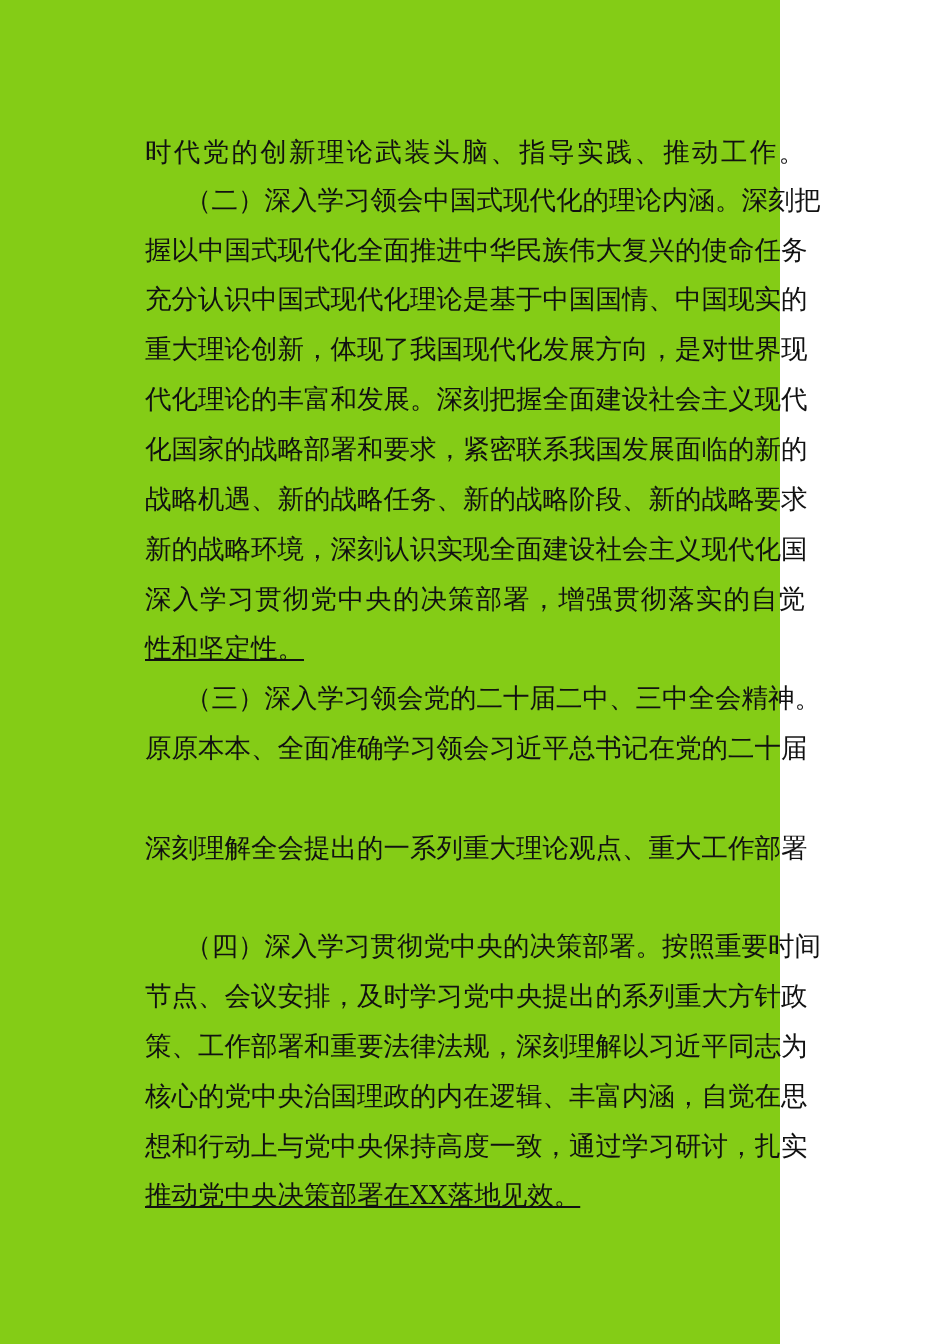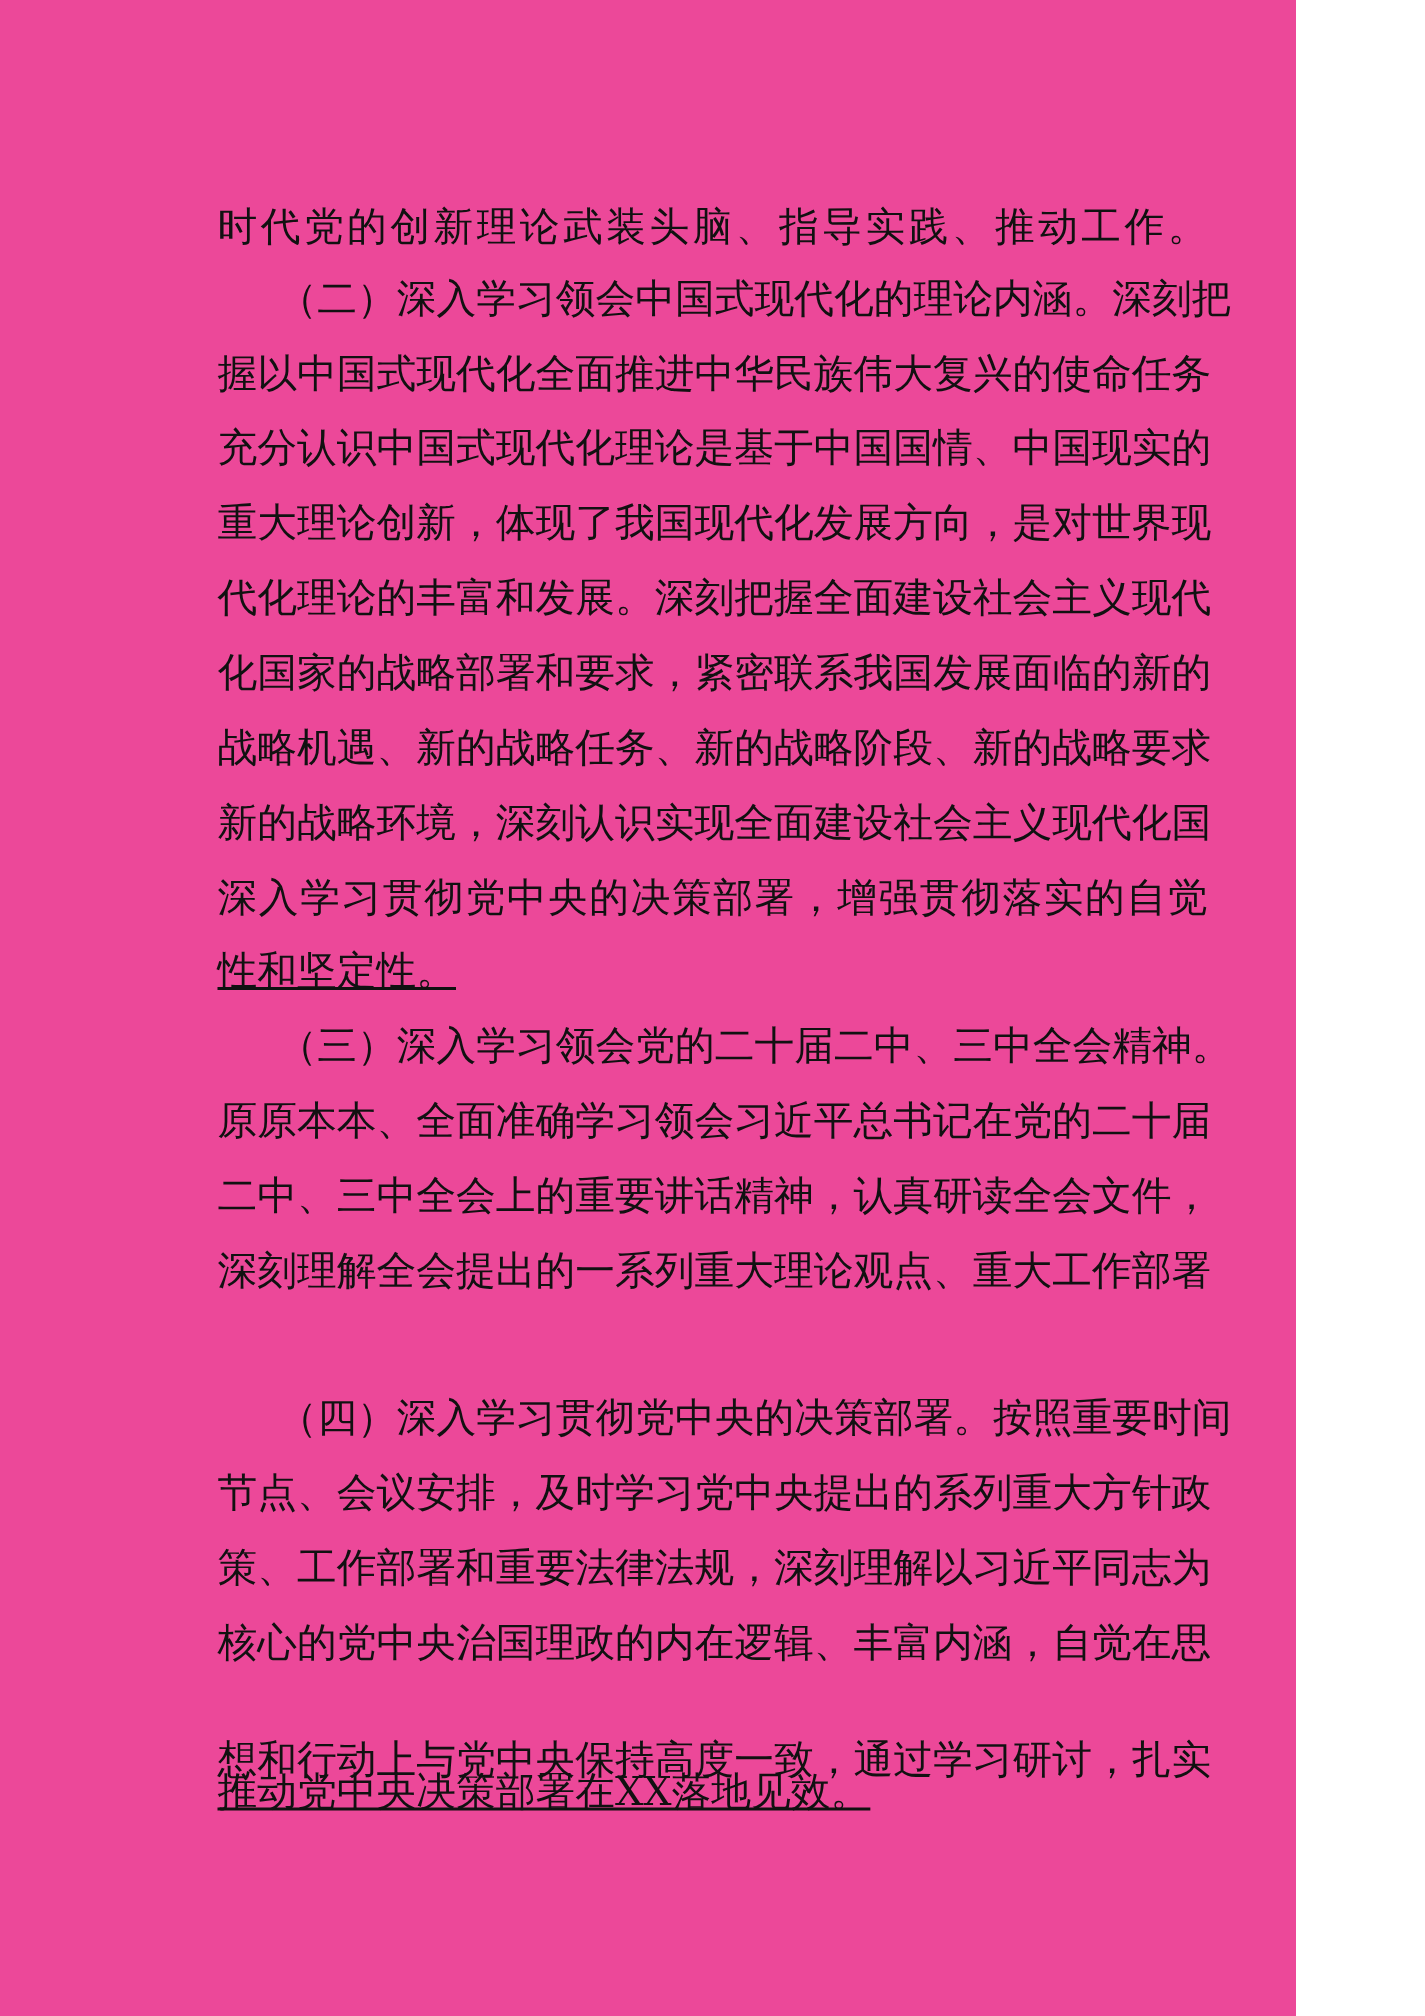--- a/index.html
+++ b/index.html
@@ -1,18 +1,18 @@
 <!DOCTYPE html>
 <html><head>
 <meta charset="utf-8">
 <style>
   html, body { margin:0; padding:0; background:#ffffff; }
   body { width:950px; height:1344px; position:relative; overflow:hidden;
          font-family:"DejaVu Serif","Liberation Serif",serif; color:#111; }
-  .page { position:absolute; left:0; top:0; width:864px; height:1344px; background:#ec4899; }
+  .page { position:absolute; left:0; top:0; width:780px; height:1344px; background:#84cc16; }
   .line { position:absolute; left:145px; width:660px; height:40px; line-height:40px;
           font-size:26.5px; white-space:nowrap; text-align:justify; text-align-last:justify; }
   .line.indent { left:185px; width:620px; }
   .line.last { text-align-last:left;text-decoration:underline; }
 </style>
 </head>
 <body>
 
 <div class="page">
   <div class="line" style="top:132px">时代党的创新理论武装头脑、指导实践、推动工作。</div>
@@ -23,22 +23,21 @@
   <div class="line" style="top:329px">重大理论创新，体现了我国现代化发展方向，是对世界现</div>
   <div class="line" style="top:429px">化国家的战略部署和要求，紧密联系我国发展面临的新的</div>
   <div class="line" style="top:379px">代化理论的丰富和发展。深刻把握全面建设社会主义现代</div>
   <div class="line" style="top:479px">战略机遇、新的战略任务、新的战略阶段、新的战略要求</div>
   <div class="line" style="top:529px">新的战略环境，深刻认识实现全面建设社会主义现代化国</div>
   <div class="line" style="top:579px">深入学习贯彻党中央的决策部署，增强贯彻落实的自觉</div>
   <div class="line last" style="top:628px">性和坚定性。</div>
 
   <div class="line indent" style="top:678px">（三）深入学习领会党的二十届二中、三中全会精神。</div>
   <div class="line" style="top:728px">原原本本、全面准确学习领会习近平总书记在党的二十届</div>
-  <div class="line" style="top:778px">二中、三中全会上的重要讲话精神，认真研读全会文件，</div>
   <div class="line" style="top:828px">深刻理解全会提出的一系列重大理论观点、重大工作部署</div>
 
   <div class="line indent" style="top:926px">（四）深入学习贯彻党中央的决策部署。按照重要时间</div>
   <div class="line" style="top:976px">节点、会议安排，及时学习党中央提出的系列重大方针政</div>
   <div class="line" style="top:1026px">策、工作部署和重要法律法规，深刻理解以习近平同志为</div>
   <div class="line" style="top:1076px">核心的党中央治国理政的内在逻辑、丰富内涵，自觉在思</div>
-  <div class="line" style="top:1154px">想和行动上与党中央保持高度一致，通过学习研讨，扎实</div>
+  <div class="line" style="top:1126px">想和行动上与党中央保持高度一致，通过学习研讨，扎实</div>
   <div class="line last" style="top:1175px">推动党中央决策部署在XX落地见效。</div>
 </div>
 
 </body></html>

